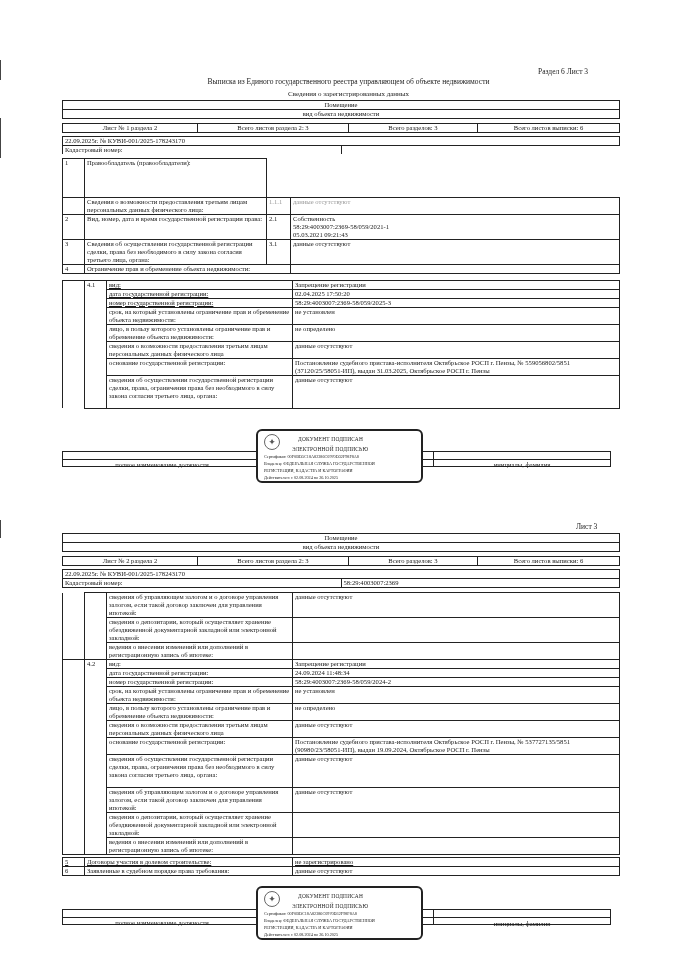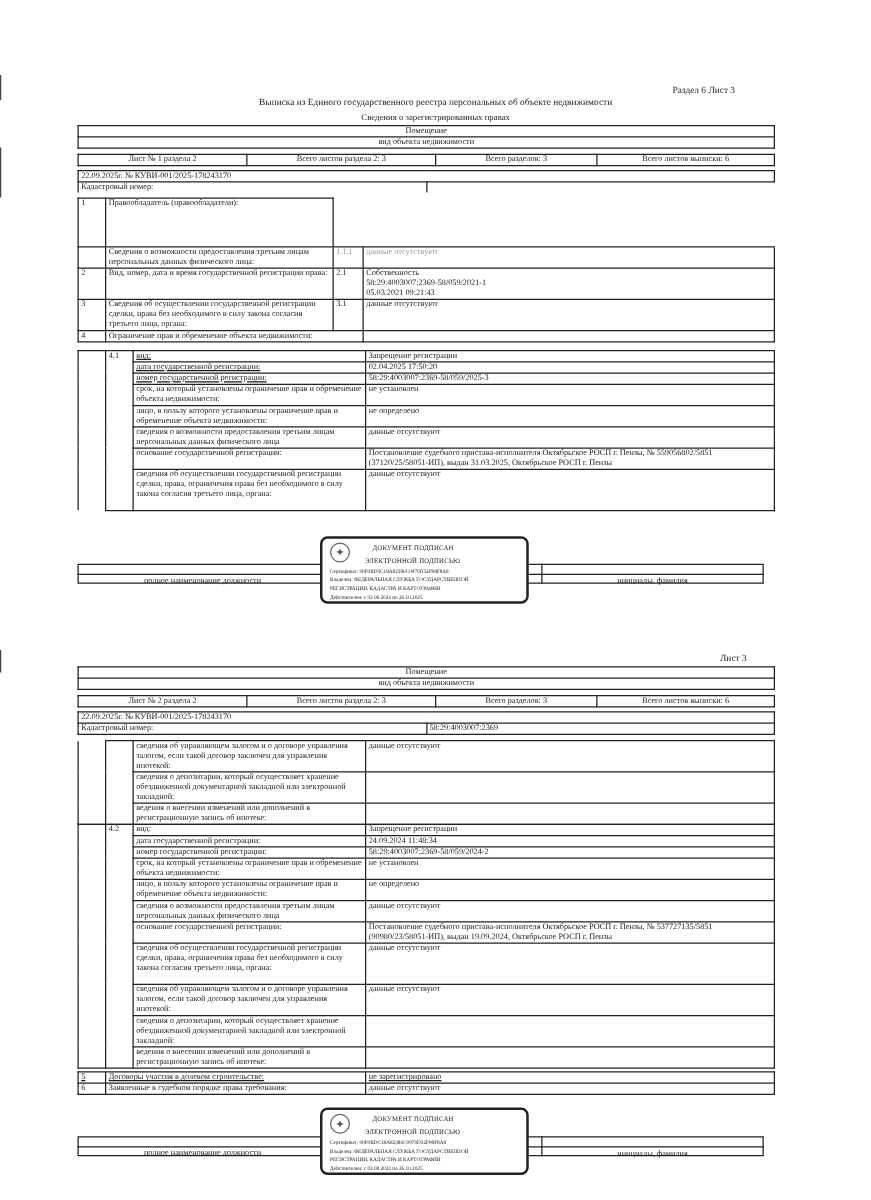--- a/index.html
+++ b/index.html
@@ -22,22 +22,22 @@
 </style>
 </head>
 <body>
 
 <div class="edge" style="top:60px;height:20px"></div>
 <div class="edge" style="top:118px;height:40px"></div>
 <div class="edge" style="top:520px;height:18px"></div>
 
 <div>
   <div class="abs page-mark" style="left:538px;top:68px">Раздел 6  Лист 3</div>
-  <div class="abs title" style="left:0;top:78px;">Выписка из Единого государственного реестра персональных об объекте недвижимости</div>
-  <div class="abs title" style="left:0;top:90px;font-size:7px">Сведения о зарегистрированных правах</div>
+  <div class="abs title" style="left:0;top:78px;">Выписка из Единого государственного реестра управляющем об объекте недвижимости</div>
+  <div class="abs title" style="left:0;top:90px;font-size:7px">Сведения о зарегистрированных данных</div>
 
   <table style="left:62px;top:100px;width:558px">
     <tbody>
         <tr>
           <td class="center thick" style="height:8px">Помещение</td>
         </tr>
     <tr>
           <td class="center thick" style="height:8px">вид объекта недвижимости</td>
         </tr>
   </tbody>

